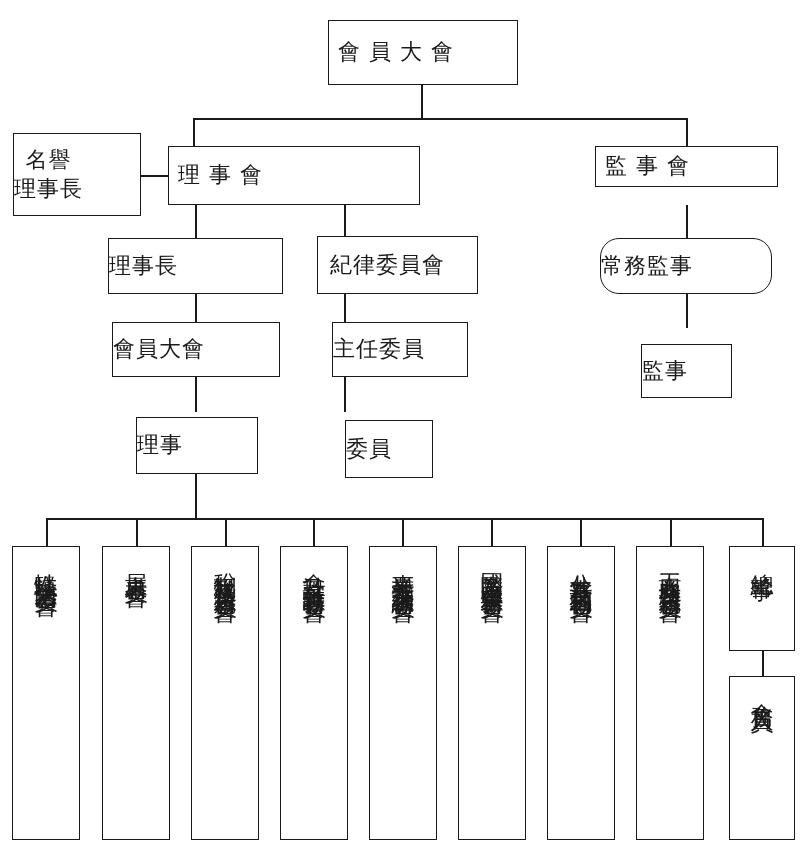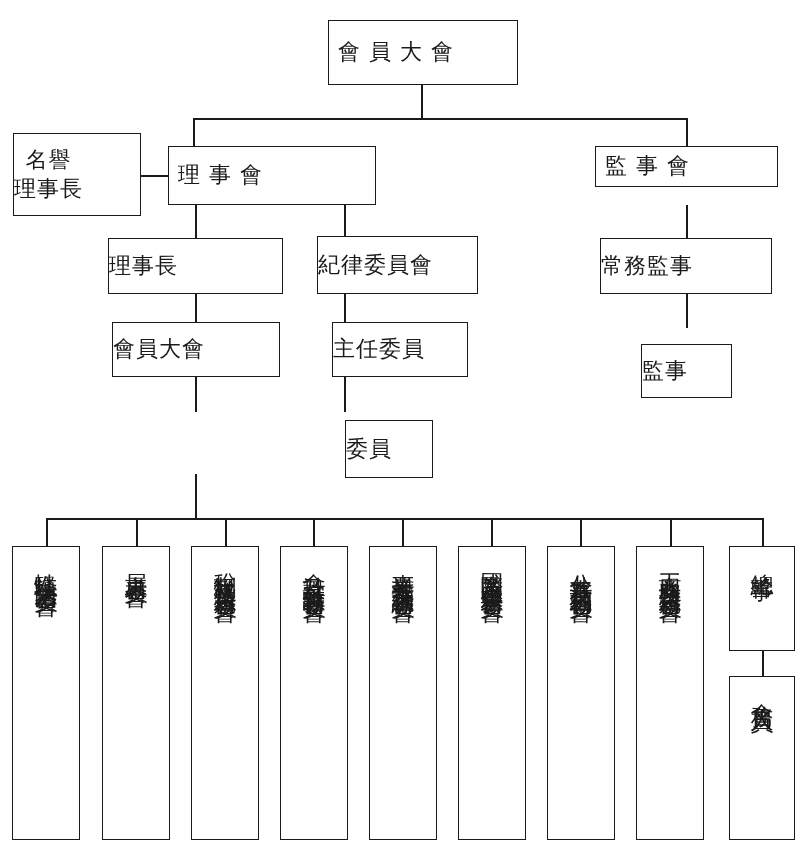--- a/index.html
+++ b/index.html
@@ -101,52 +101,55 @@
 
   <div class="node h wide" style="left:328px;top:20px;width:190px;height:65px;">
     <span class="label">會員大會</span>
   </div>
 
   <div class="node h" style="left:13px;top:133px;width:128px;height:83px;">
     <span class="label">名譽
 理事長</span>
   </div>
 
-  <div class="node h wide" style="left:168px;top:146px;width:208px;height:59px;">
+  <div class="node h wide" style="left:168px;top:146px;width:252px;height:59px;">
     <span class="label">理事會</span>
   </div>
 
   <div class="node h wide" style="left:595px;top:146px;width:183px;height:41px;">
     <span class="label">監事會</span>
   </div>
 
   <div class="node h" style="left:108px;top:238px;width:175px;height:56px;">
     <span class="label">理事長</span>
   </div>
 
-  <div class="node h" style="left:317px;top:236px;width:161px;height:58px;">
+  <div class="node h" style="left:317px;top:236px;width:161px;height:58px;padding-left:12px;">
     <span class="label">紀律委員會</span>
   </div>
 
-  <div class="node h" style="left:600px;top:238px;width:172px;height:56px;">
+  <div class="node h" style="left:600px;top:238px;width:172px;height:56px;border-radius:19px;">
     <span class="label">常務監事</span>
   </div>
 
   <div class="node h" style="left:112px;top:322px;width:168px;height:55px;">
     <span class="label">會員大會</span>
   </div>
 
   <div class="node h" style="left:332px;top:322px;width:136px;height:55px;">
     <span class="label">主任委員</span>
   </div>
 
   <div class="node h" style="left:641px;top:344px;width:91px;height:54px;">
     <span class="label">監事</span>
   </div>
 
+  <div class="node h" style="left:136px;top:417px;width:122px;height:57px;">
+    <span class="label">理事</span>
+  </div>
 
   <div class="node h" style="left:345px;top:420px;width:88px;height:58px;">
     <span class="label">委員</span>
   </div>
 
   <div class="node v" style="left:12px;top:546px;width:68px;height:294px;">
     <span class="label">性騷擾防治委員會</span>
   </div>
   <div class="node v" style="left:102px;top:546px;width:68px;height:294px;">
     <span class="label">屏東委員會</span>

